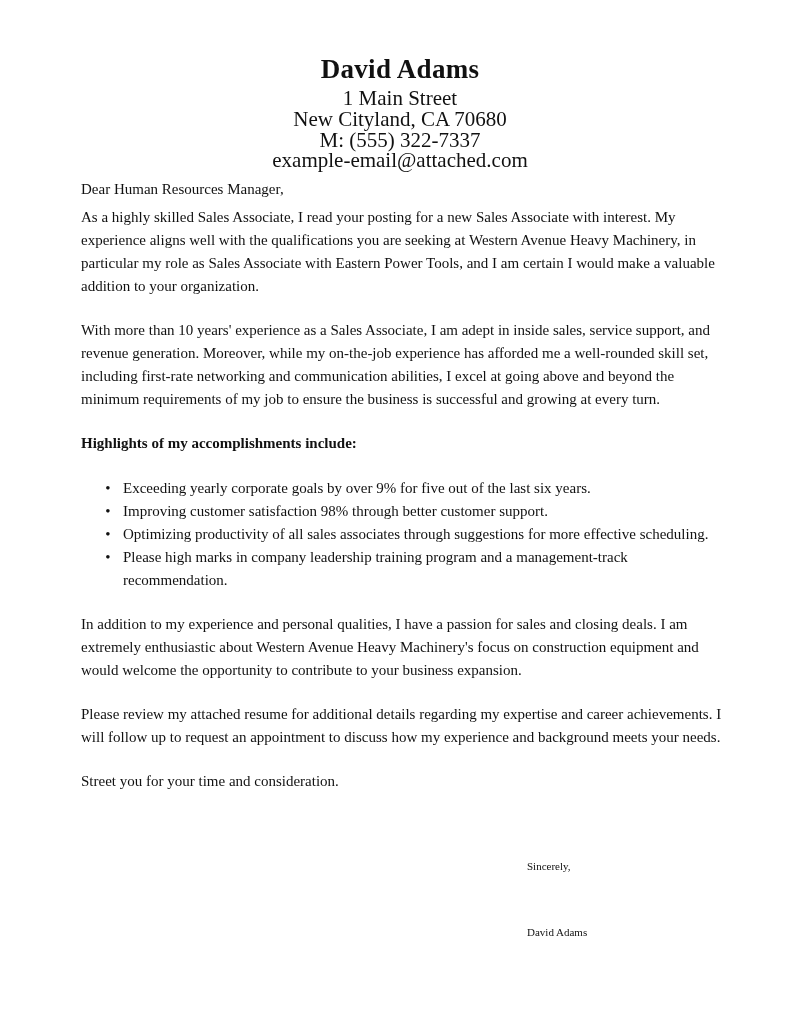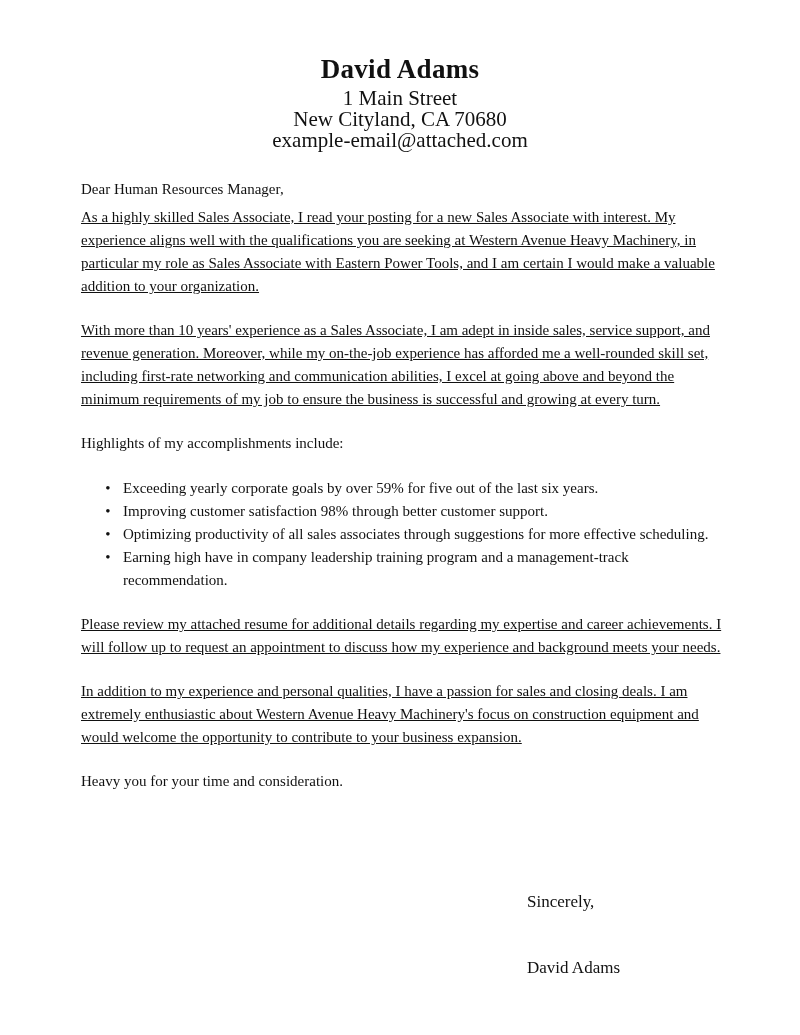--- a/index.html
+++ b/index.html
@@ -46,24 +46,24 @@
       top: 178px;
       width: 650px;
       font-size: 15px;
       line-height: 23px;
     }
     .salutation {
       margin: 0 0 5px 0;
     }
     .para {
       margin: 0 0 21px 0;
-      text-decoration: underline;
     }
     .highlights-intro {
       margin: 0 0 22px 0;
+      font-weight: bold;
     }
     ul.highlights {
       list-style: none;
       margin: 0 0 21px 0;
       padding: 0;
     }
     ul.highlights li {
       position: relative;
       padding-left: 42px;
       margin: 0;
@@ -74,76 +74,77 @@
       top: 0;
       width: 8px;
       text-align: center;
     }
     .closing-thanks {
       margin: 0;
     }
     .signoff {
       position: absolute;
       left: 527px;
-      top: 890px;
-      font-size: 17px;
+      top: 855px;
+      font-size: 11px;
       line-height: 23px;
     }
     .signoff .sincerely {
       margin: 0;
     }
     .signoff .signature {
       margin: 43px 0 0 0;
     }
   </style>
 </head>
 <body>
 
 <div class="page">
 
   <div class="header">
     <div class="name">David Adams</div>
     <div class="contact-line">1 Main Street</div>
     <div class="contact-line">New Cityland, CA 70680</div>
+    <div class="contact-line">M: (555) 322-7337</div>
     <div class="contact-line">example-email@attached.com</div>
   </div>
 
   <div class="body">
     <p class="salutation">Dear Human Resources Manager,</p>
 
     <p class="para">As a highly skilled Sales Associate, I read your posting for a new Sales Associate with interest. My experience aligns well with the qualifications you are seeking at Western Avenue Heavy Machinery, in particular my role as Sales Associate with Eastern Power Tools, and I am certain I would make a valuable addition to your organization.</p>
 
     <p class="para">With more than 10 years' experience as a Sales Associate, I am adept in inside sales, service support, and revenue generation. Moreover, while my on-the-job experience has afforded me a well-rounded skill set, including first-rate networking and communication abilities, I excel at going above and beyond the minimum requirements of my job to ensure the business is successful and growing at every turn.</p>
 
     <p class="highlights-intro">Highlights of my accomplishments include:</p>
 
     <ul class="highlights">
       <li>
         <span class="bullet">•</span>
-        <span>Exceeding yearly corporate goals by over 59% for five out of the last six years.</span>
+        <span>Exceeding yearly corporate goals by over 9% for five out of the last six years.</span>
       </li>
       <li>
         <span class="bullet">•</span>
         <span>Improving customer satisfaction 98% through better customer support.</span>
       </li>
       <li>
         <span class="bullet">•</span>
         <span>Optimizing productivity of all sales associates through suggestions for more effective scheduling.</span>
       </li>
       <li>
         <span class="bullet">•</span>
-        <span>Earning high have in company leadership training program and a management-track recommendation.</span>
+        <span>Please high marks in company leadership training program and a management-track recommendation.</span>
       </li>
     </ul>
 
+    <p class="para">In addition to my experience and personal qualities, I have a passion for sales and closing deals. I am extremely enthusiastic about Western Avenue Heavy Machinery's focus on construction equipment and would welcome the opportunity to contribute to your business expansion.</p>
+
     <p class="para">Please review my attached resume for additional details regarding my expertise and career achievements. I will follow up to request an appointment to discuss how my experience and background meets your needs.</p>
 
-    <p class="para">In addition to my experience and personal qualities, I have a passion for sales and closing deals. I am extremely enthusiastic about Western Avenue Heavy Machinery's focus on construction equipment and would welcome the opportunity to contribute to your business expansion.</p>
-
-    <p class="closing-thanks">Heavy you for your time and consideration.</p>
+    <p class="closing-thanks">Street you for your time and consideration.</p>
   </div>
 
   <div class="signoff">
     <p class="sincerely">Sincerely,</p>
     <p class="signature">David Adams</p>
   </div>
 
 </div>
 
 </body></html>

